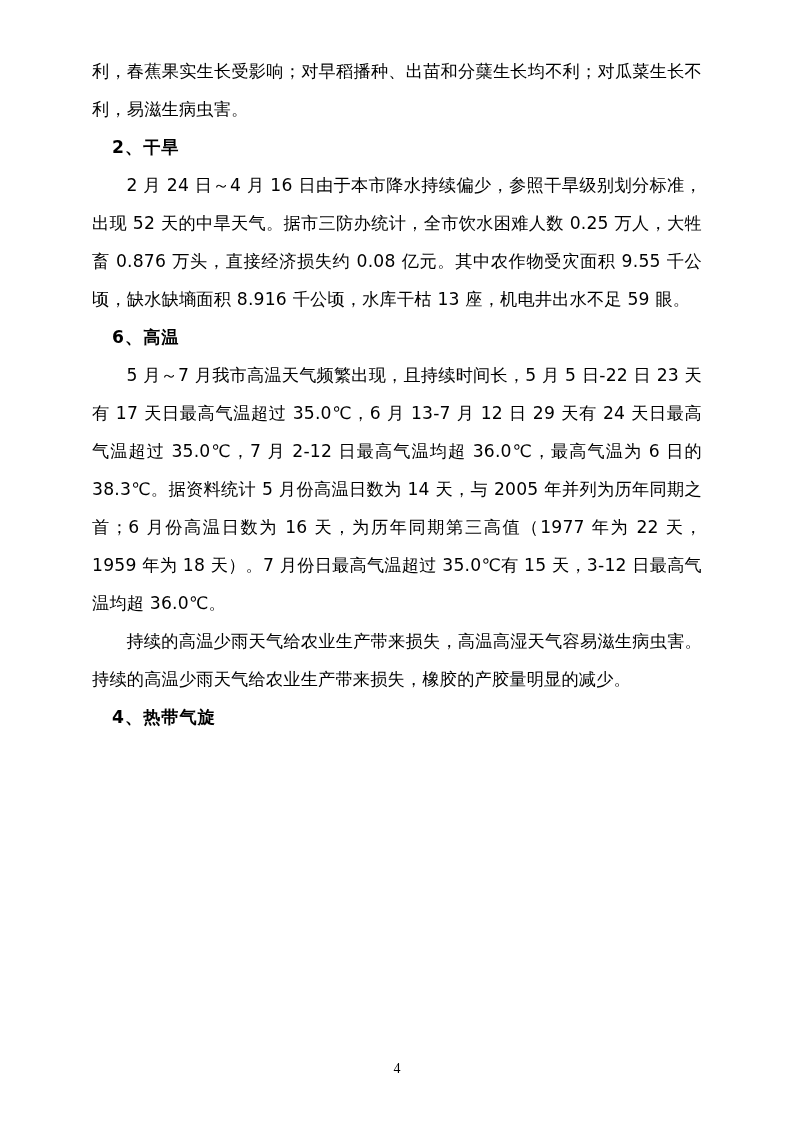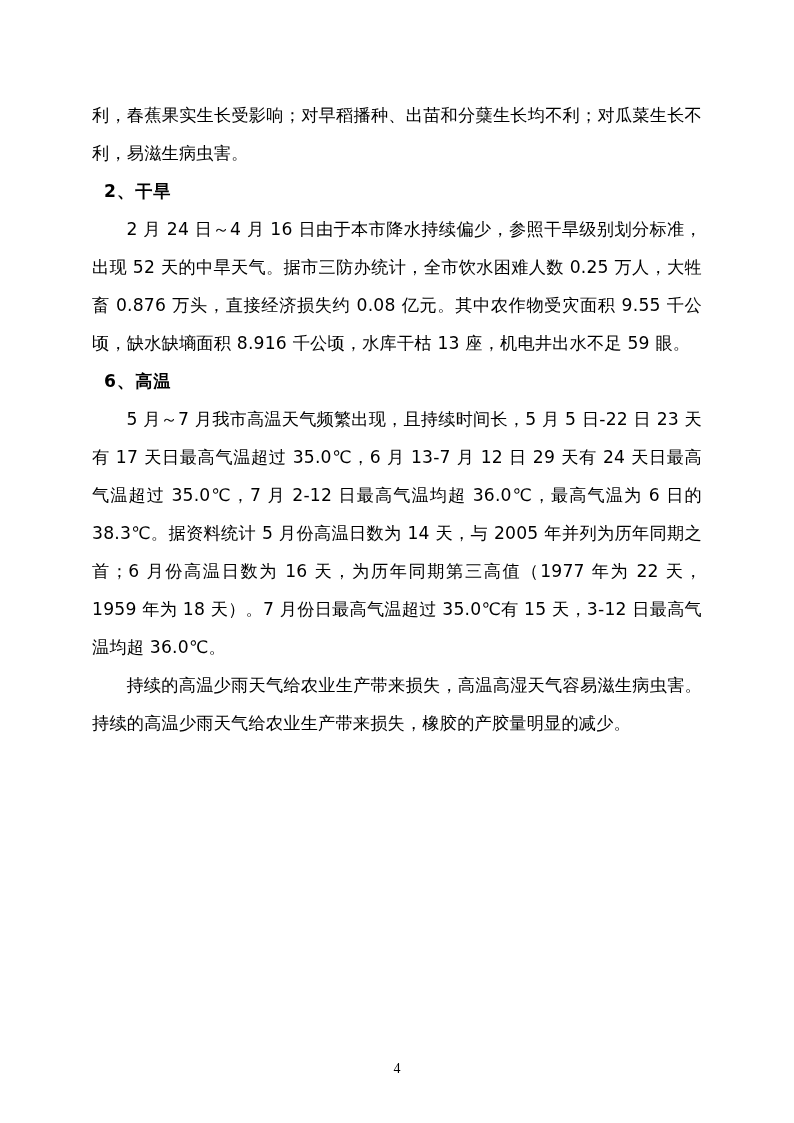--- a/index.html
+++ b/index.html
@@ -13,21 +13,21 @@
     font-family: "DejaVu Sans", "Liberation Sans", sans-serif;
     color: #000000;
     position: relative;
     overflow: hidden;
   }
   .page {
     position: relative;
     width: 794px;
     height: 1123px;
     box-sizing: border-box;
-    padding: 96px 92px 60px 92px;
+    padding: 52px 92px 60px 92px;
     border-radius: 20px;
   }
   .doc-body {
     font-size: 17.2px;
     line-height: 38px;
     letter-spacing: 0.2px;
     text-align: justify;
     text-justify: inter-ideograph;
   }
   p {
@@ -36,21 +36,21 @@
   }
   .para {
     text-indent: 2em;
   }
   .para-cont {
     text-indent: 0;
   }
   .heading {
     font-weight: bold;
     text-indent: 0;
-    margin-left: 12px;
+    margin-left: 20px;
     letter-spacing: 1px;
   }
   .page-number {
     position: absolute;
     left: 0;
     right: 0;
     bottom: 46px;
     text-align: center;
     font-size: 14px;
     font-family: "Liberation Serif", serif;
@@ -67,18 +67,19 @@
     <p class="heading">2、干旱</p>
 
     <p class="para">2 月 24 日～4 月 16 日由于本市降水持续偏少，参照干旱级别划分标准，出现 52 天的中旱天气。据市三防办统计，全市饮水困难人数 0.25 万人，大牲畜 0.876 万头，直接经济损失约 0.08 亿元。其中农作物受灾面积 9.55 千公顷，缺水缺墒面积 8.916 千公顷，水库干枯 13 座，机电井出水不足 59 眼。</p>
 
     <p class="heading">6、高温</p>
 
     <p class="para">5 月～7 月我市高温天气频繁出现，且持续时间长，5 月 5 日-22 日 23 天有 17 天日最高气温超过 35.0℃，6 月 13-7 月 12 日 29 天有 24 天日最高气温超过 35.0℃，7 月 2-12 日最高气温均超 36.0℃，最高气温为 6 日的 38.3℃。据资料统计 5 月份高温日数为 14 天，与 2005 年并列为历年同期之首；6 月份高温日数为 16 天，为历年同期第三高值（1977 年为 22 天，1959 年为 18 天）。7 月份日最高气温超过 35.0℃有 15 天，3-12 日最高气温均超 36.0℃。</p>
 
     <p class="para">持续的高温少雨天气给农业生产带来损失，高温高湿天气容易滋生病虫害。持续的高温少雨天气给农业生产带来损失，橡胶的产胶量明显的减少。</p>
 
+    <p class="heading">4、热带气旋</p>
 
 
   </div>
 
   <div class="page-number">4</div>
 </div>
 
 </body></html>

